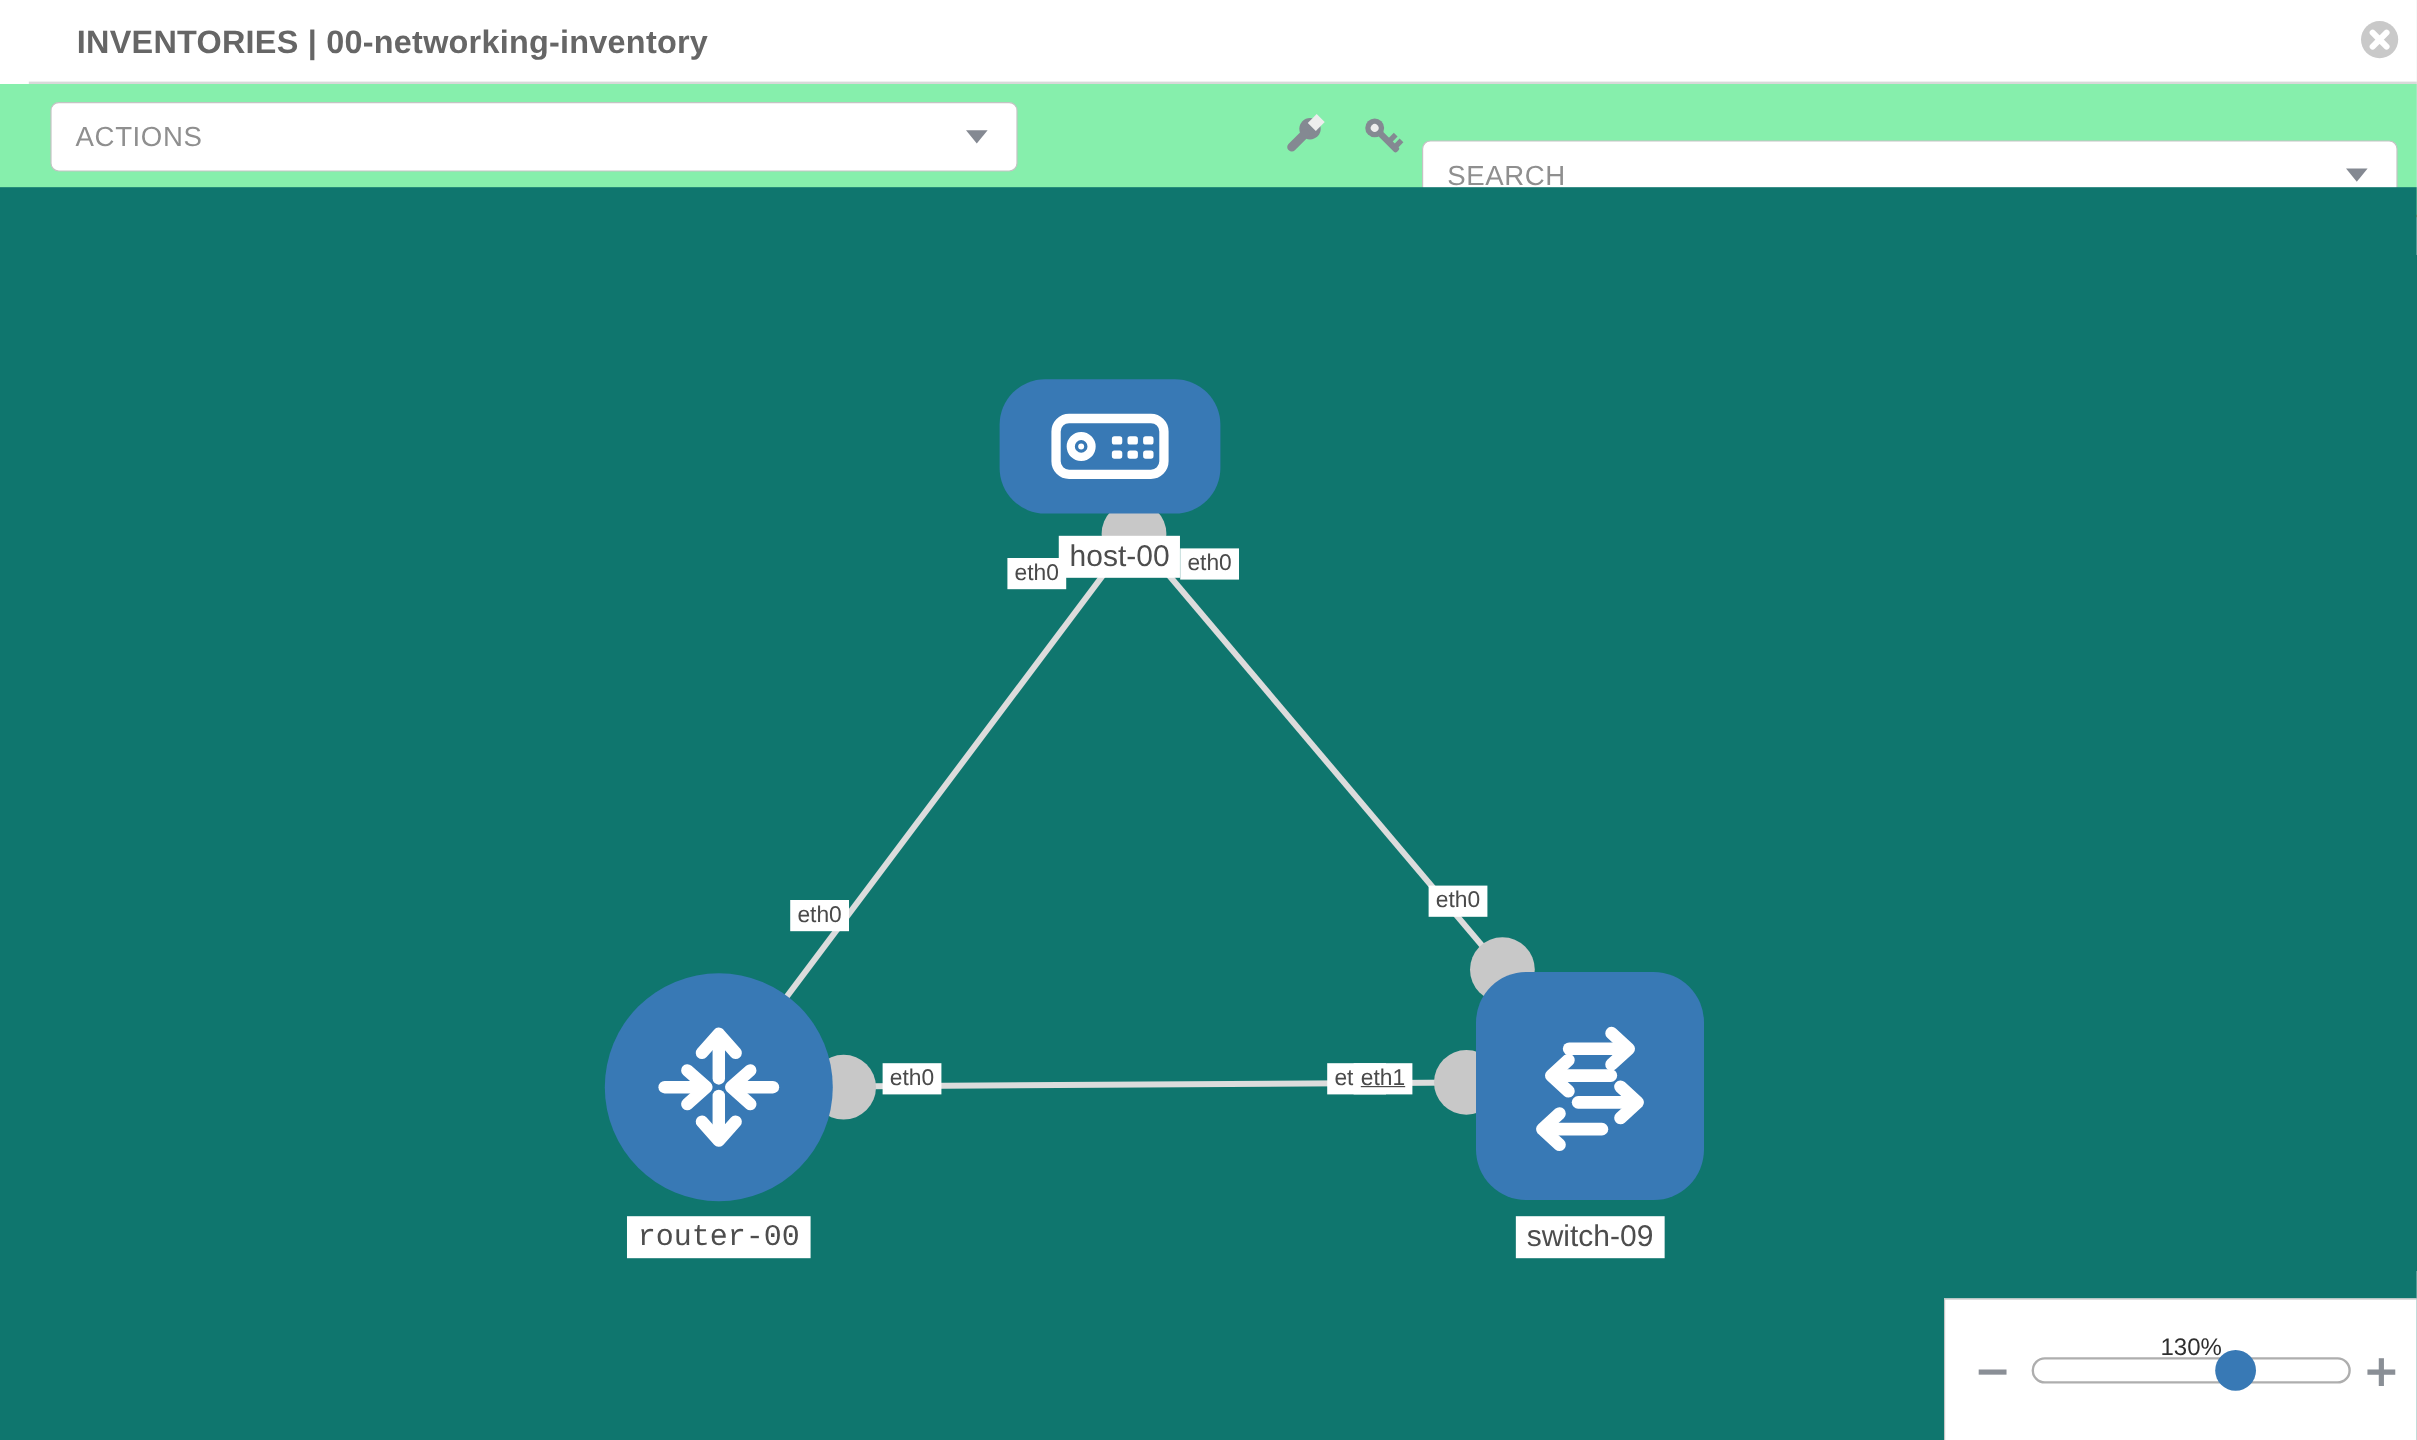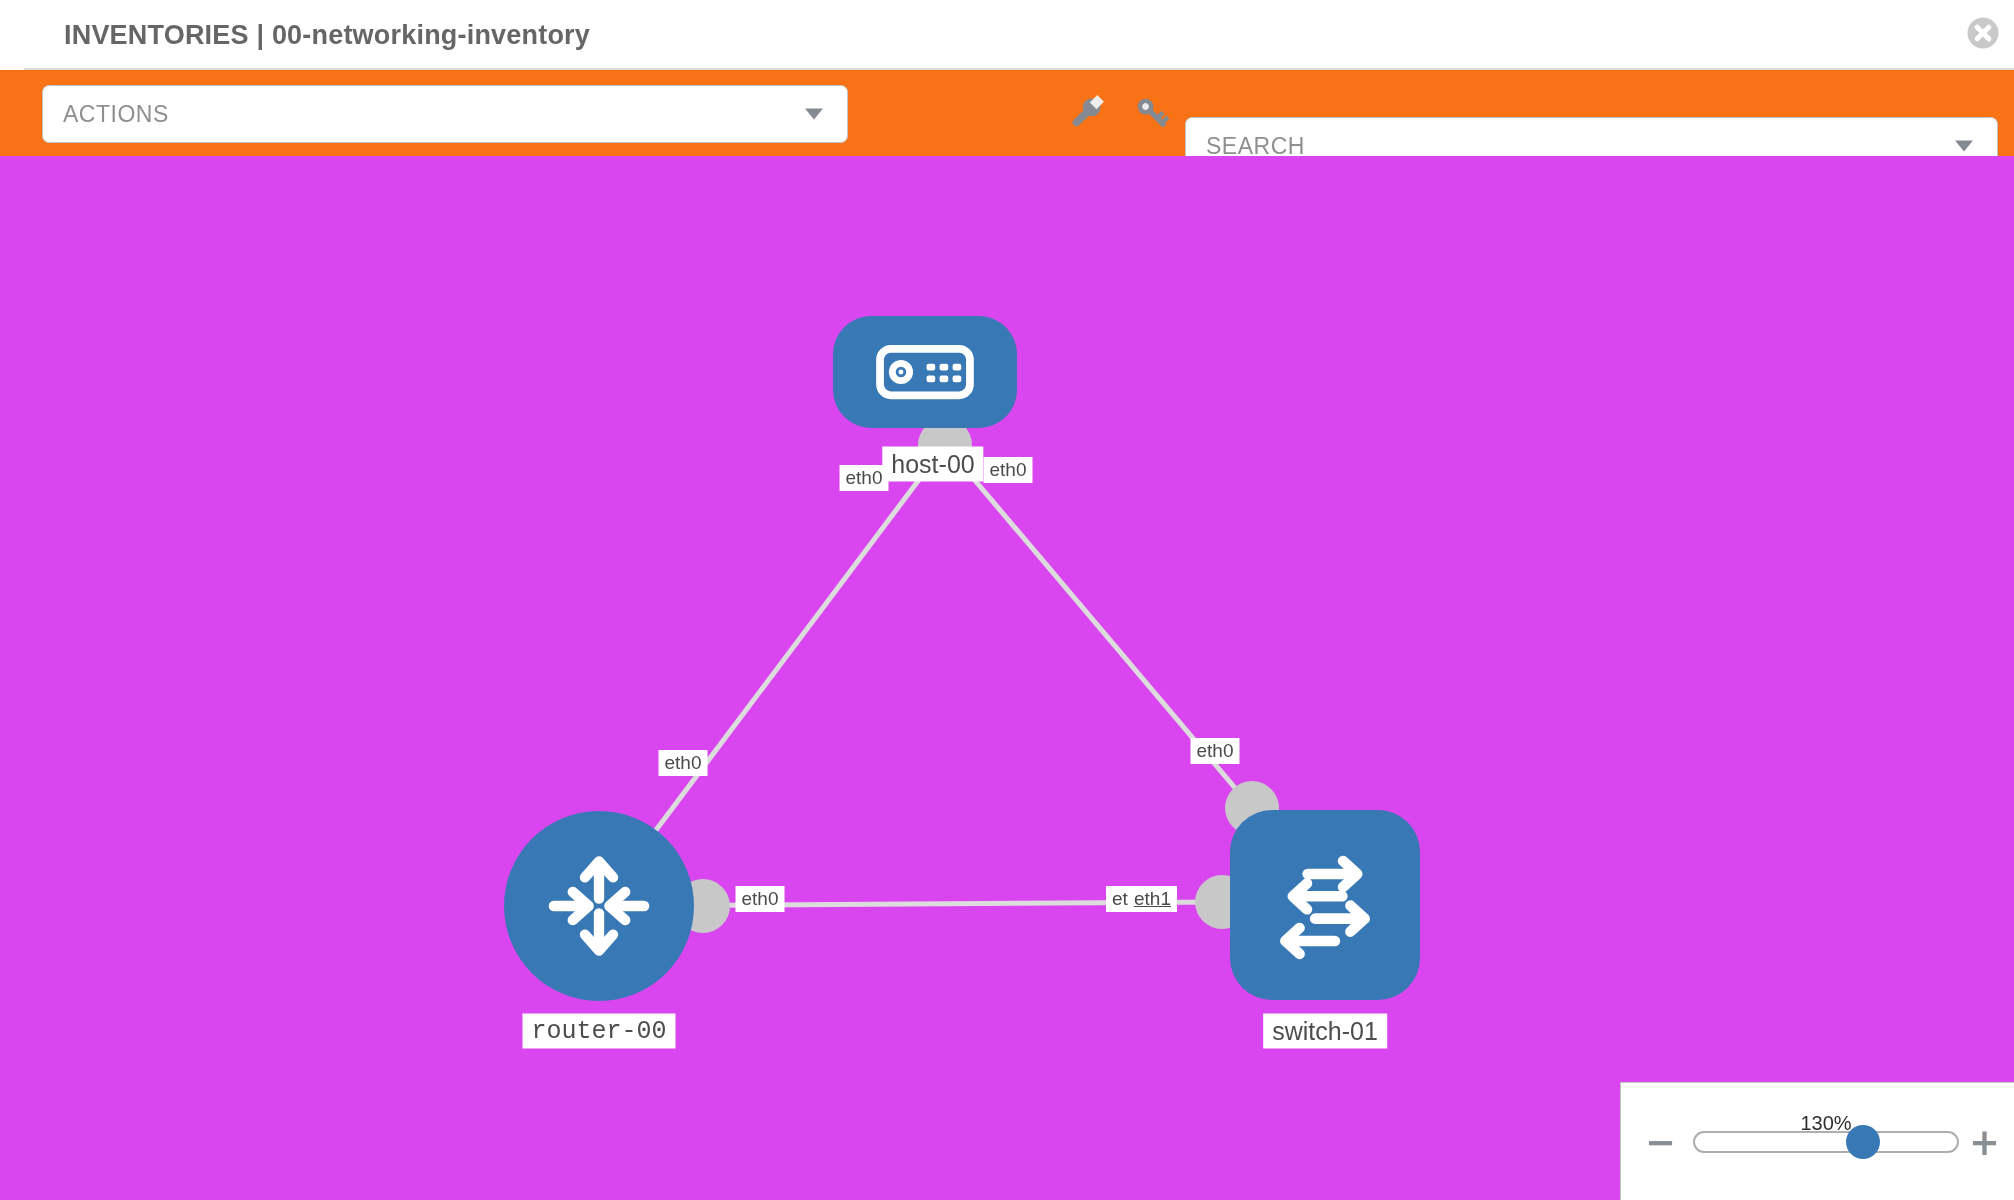--- a/index.html
+++ b/index.html
@@ -14,21 +14,21 @@
   }
   .page-title{
     position:absolute;left:40px;top:0;height:70px;line-height:70px;
     font-size:27px;font-weight:bold;color:#666666;letter-spacing:.2px;white-space:nowrap;
   }
   .close-button{
     position:absolute;left:1942px;top:16px;width:34px;height:34px;cursor:pointer;border:none;background:transparent;padding:0;
   }
   
   .toolbar{
-    position:absolute;left:0;top:70px;width:2014px;height:111px;background:#f97316;
+    position:absolute;left:0;top:70px;width:2014px;height:111px;background:#86efac;
     border-bottom:2px solid #f97316;box-sizing:border-box;
   }
   .dropdown-box{
     position:absolute;top:15px;height:58px;background:#ffffff;border:1px solid #c3c3c3;
     border-radius:7px;box-sizing:border-box;cursor:pointer;
   }
   .dropdown-label{
     position:absolute;left:20px;top:0;height:56px;line-height:56px;
     font-size:23px;color:#8f8f8f;letter-spacing:.5px;white-space:nowrap;
   }
@@ -36,21 +36,21 @@
     position:absolute;right:24px;top:50%;transform:translateY(-50%);
     width:0;height:0;border-left:9px solid transparent;border-right:9px solid transparent;
     border-top:11px solid #848992;
   }
   .tool-button{
     position:absolute;top:23px;width:44px;height:44px;border:none;background:transparent;
     padding:0;cursor:pointer;
   }
   
   .canvas{
-    position:absolute;left:0;top:156px;width:2014px;height:1044px;background:#d946ef;overflow:hidden;
+    position:absolute;left:0;top:156px;width:2014px;height:1044px;background:#0f766e;overflow:hidden;
   }
   .links-layer{position:absolute;left:0;top:0;z-index:1;}
   .node{
     position:absolute;background:#3879b5;display:flex;align-items:center;justify-content:center;
     z-index:2;cursor:pointer;
   }
   .node-host{left:833px;top:160px;width:184px;height:112px;border-radius:38px;}
   .node-router{left:504px;top:655px;width:190px;height:190px;border-radius:50%;}
   .node-switch{left:1230px;top:654px;width:190px;height:190px;border-radius:42px;}
   .if-label{
@@ -189,21 +189,21 @@
   <div class="if-label" style="left:864px;top:322px;">eth0</div>
   <div class="if-label" style="left:1008px;top:314px;">eth0</div>
   <div class="if-label" style="left:683px;top:607px;">eth0</div>
   <div class="if-label" style="left:1215px;top:595px;">eth0</div>
   <div class="if-label" style="left:760px;top:743px;">eth0</div>
   <div class="if-label edge" style="left:1106px;top:743px;">eth0</div>
   <div class="if-label edge" style="left:1128px;top:743px;text-decoration:underline;">eth1</div>
 
   <div class="node-label" style="left:933px;top:308px;text-align:center;">host-00</div>
   <div class="node-label" style="left:599px;top:875px;font-family:Liberation Mono, monospace;">router-00</div>
-  <div class="node-label" style="left:1325px;top:875px;">switch-01</div>
+  <div class="node-label" style="left:1325px;top:875px;">switch-09</div>
 </div>
 
 <div class="zoom-panel">
   <div class="zoom-level">130%</div>
   <button class="zoom-minus">−</button>
   <div class="zoom-track"></div>
   <div class="zoom-thumb"></div>
   <button class="zoom-plus">+</button>
 </div>
 

